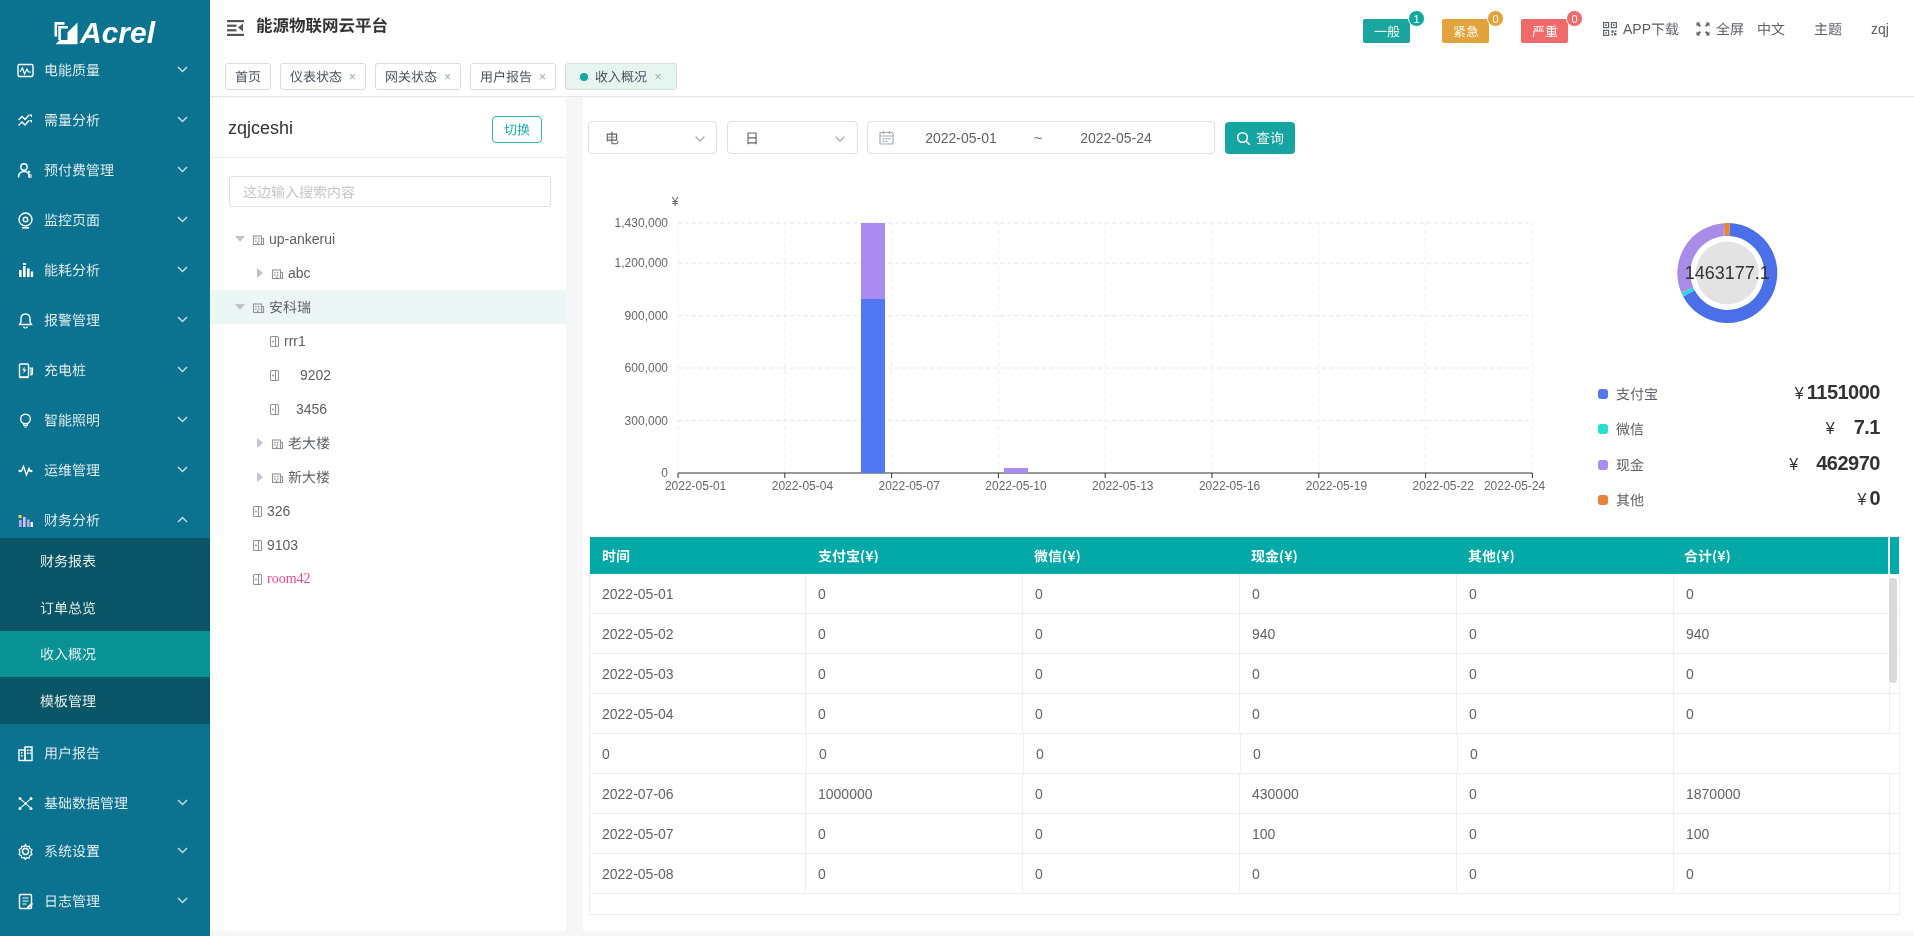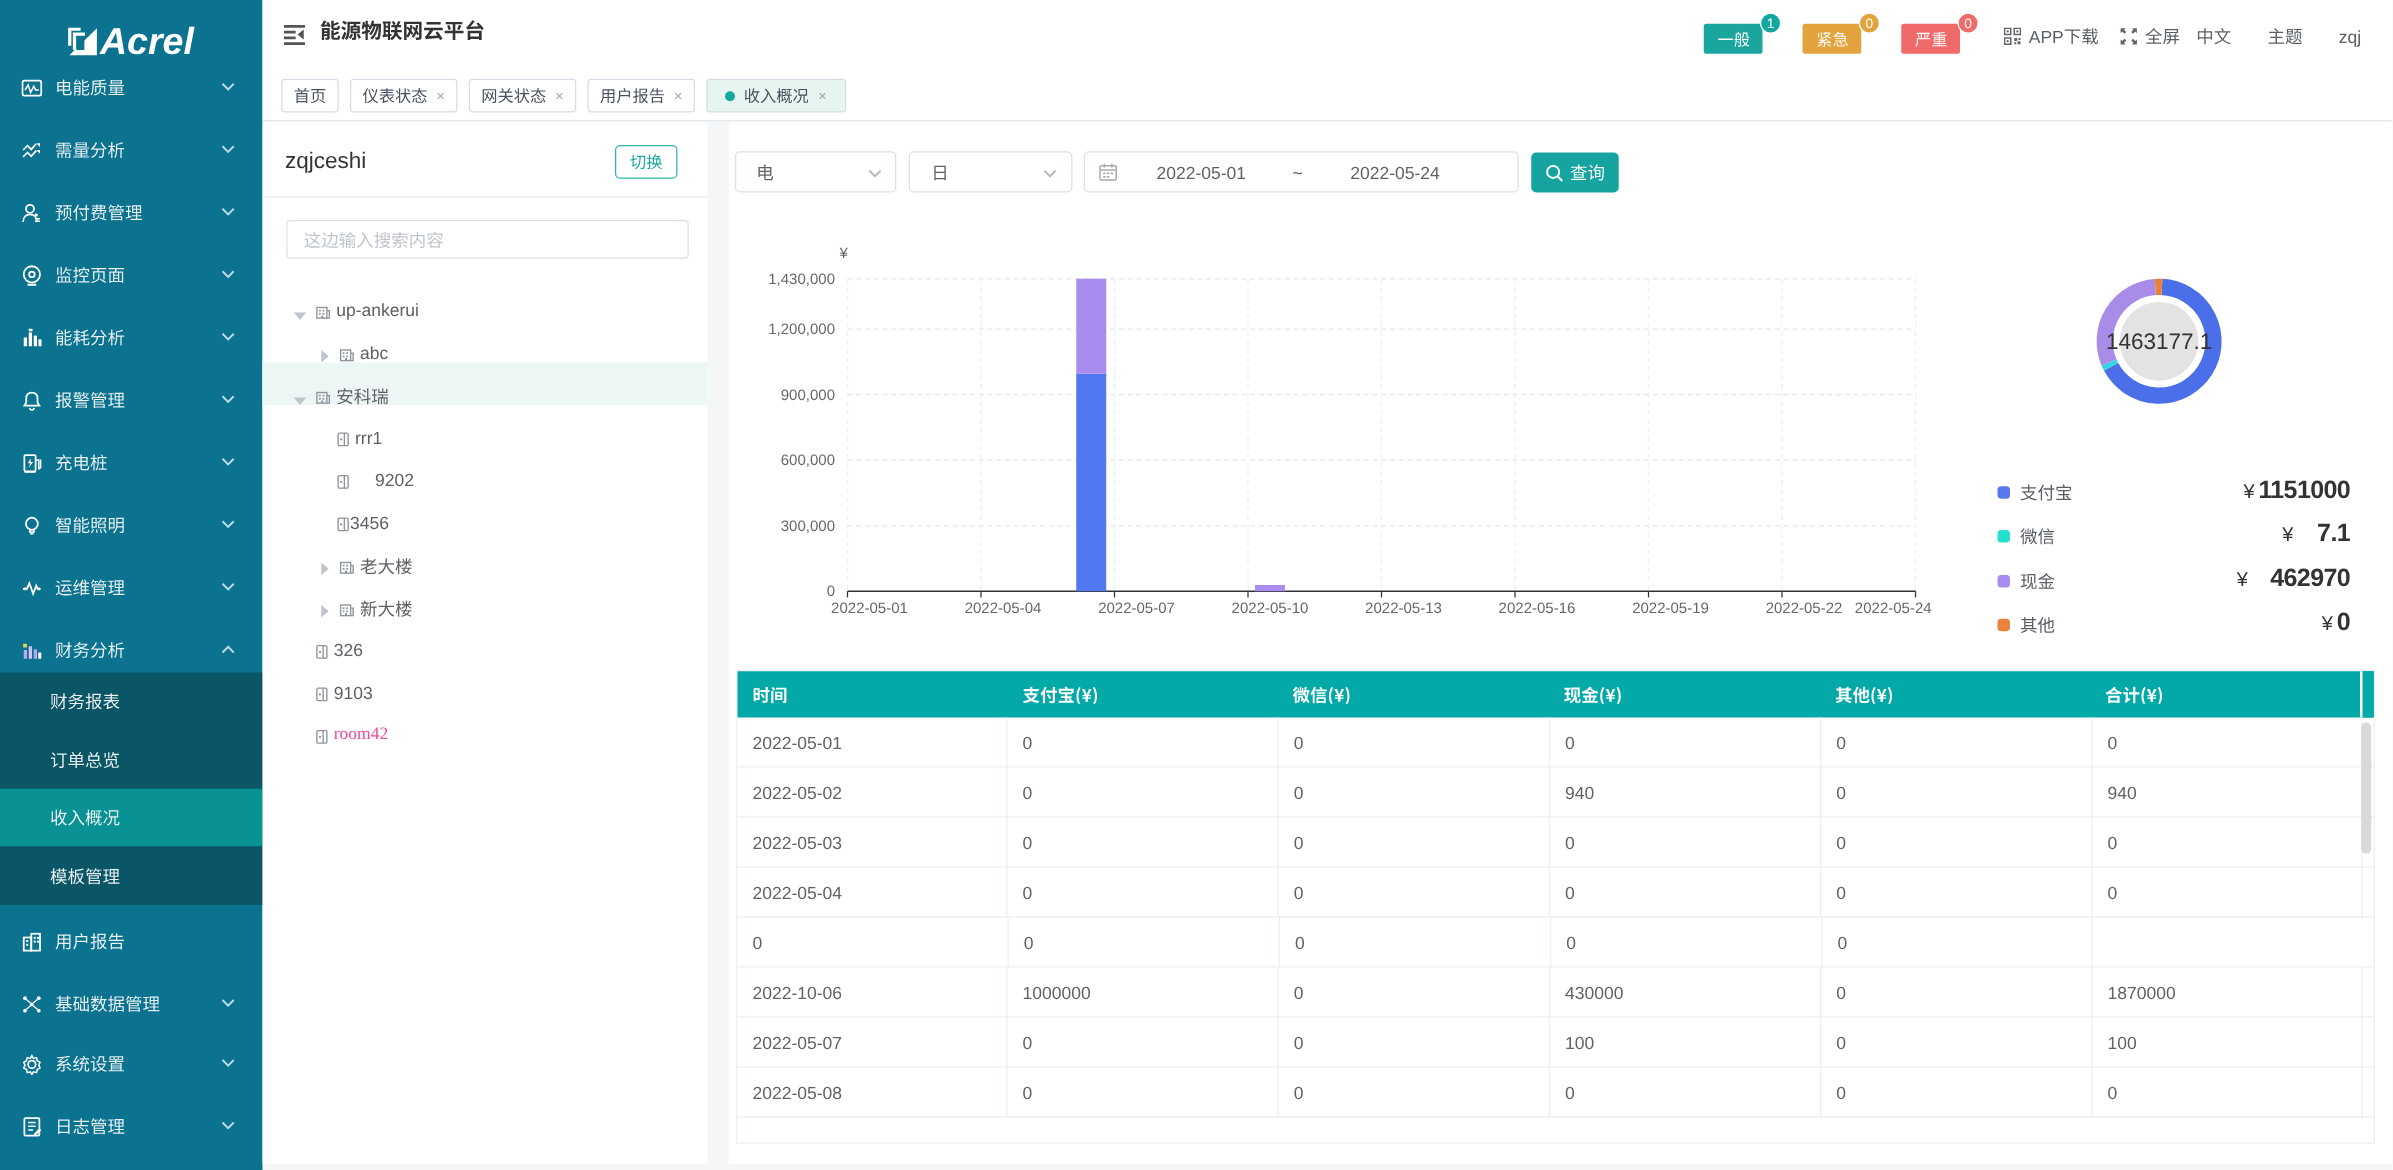--- a/index.html
+++ b/index.html
@@ -18,21 +18,21 @@
 
 #header{position:absolute;left:210px;top:0;width:1704px;height:97px;background:#fff;border-bottom:1px solid #e5e8ea}
 .hbtn{position:absolute;top:19px;height:24px;border-radius:2px;display:flex;align-items:center;justify-content:center}
 .badge{position:absolute;width:17px;height:17px;border-radius:9px;border:1px solid #fff;color:#fff;font-size:11px;display:flex;align-items:center;justify-content:center;top:10px}
 .hlink{position:absolute;top:0;height:57px;display:flex;align-items:center;color:#5a5e66;font-size:14px}
 
 .tab{position:absolute;top:63px;height:27px;background:#fff;border:1px solid #d8dce5;border-radius:3px;display:flex;align-items:center;justify-content:center;color:#495060;font-size:13px}
 .tabx{color:#9aa;font-size:12px;margin-left:7px;font-family:"Liberation Sans",sans-serif}
 
 #lpanel{position:absolute;left:210px;top:98px;width:356px;height:833px;background:#fff}
-.trow{position:absolute;left:0;width:356px;height:34px;display:flex;align-items:flex-end}
+.trow{position:absolute;left:0;width:356px;height:34px;display:flex;align-items:center}
 .arrow-d{width:0;height:0;border-left:5px solid transparent;border-right:5px solid transparent;border-top:6px solid #c0c4cc}
 .arrow-r{width:0;height:0;border-top:5px solid transparent;border-bottom:5px solid transparent;border-left:6px solid #c0c4cc}
 
 #mpanel{position:absolute;left:583px;top:98px;width:1331px;height:833px;background:#fff}
 .selbox{position:absolute;top:122px;height:32px;border:1px solid #dcdfe6;border-radius:4px;background:#fff;display:flex;align-items:center}
 
 #tbl{position:absolute;left:589px;top:536px;width:1311px;background:#fff;border:1px solid #ebeef5}
 .thead{display:flex;height:37px;background:#03a9a6}
 .th{display:flex;align-items:center;padding-left:12px;height:37px}
 .tr{display:flex;height:40px;border-bottom:1px solid #ebeef5}
@@ -792,21 +792,21 @@
       <span style="margin-left:20px;font-size:14px;color:#5c6066;font-family:'Liberation Sans'">9202</span>
     </div>
     <div class="trow" style="top:294px;">
       <span style="margin-left:59px;display:flex">
         <svg width="11" height="13" viewBox="0 0 11 13" fill="none" stroke="#8f949c" stroke-width="1.1">
           <rect x="1.5" y="1.5" width="8" height="10" rx="1"></rect>
           <path d="M6.5 1.5 v10"></path>
           <circle cx="4" cy="6.5" r="0.9" fill="#8f949c" stroke="none"></circle>
         </svg>
       </span>
-      <span style="margin-left:0;font-size:14px;color:#5c6066;font-family:'Liberation Sans'">3456</span>
+      <span style="margin-left:16px;font-size:14px;color:#5c6066;font-family:'Liberation Sans'">3456</span>
     </div>
     <div class="trow" style="top:328px;">
       <span class="arrow-r" style="margin-left:47px"></span>
       <span style="margin-left:8px;display:flex">
         <svg width="13" height="13" viewBox="0 0 13 13" fill="none" stroke="#8f949c" stroke-width="1.1">
           <rect x="1.5" y="3" width="8" height="8.5"></rect>
           <path d="M9.5 5.5 h2 v6 h-2"></path>
           <g fill="#8f949c" stroke="none">
             <rect x="3.2" y="4.8" width="1.4" height="1.4"></rect>
             <rect x="6" y="4.8" width="1.4" height="1.4"></rect>
@@ -1156,21 +1156,21 @@
         <div class="td" style="width:216px">0</div>
       </div>
       <div class="tr">
         <div class="td" style="width:217px">0</div>
         <div class="td" style="width:217px">0</div>
         <div class="td" style="width:217px">0</div>
         <div class="td" style="width:217px">0</div>
         <div class="td" style="width:216px">0</div>
       </div>
       <div class="tr">
-        <div class="td" style="width:216px">2022-10-06</div>
+        <div class="td" style="width:216px">2022-07-06</div>
         <div class="td" style="width:217px">1000000</div>
         <div class="td" style="width:217px">0</div>
         <div class="td" style="width:217px">430000</div>
         <div class="td" style="width:217px">0</div>
         <div class="td" style="width:216px">1870000</div>
       </div>
       <div class="tr">
         <div class="td" style="width:216px">2022-05-07</div>
         <div class="td" style="width:217px">0</div>
         <div class="td" style="width:217px">0</div>

